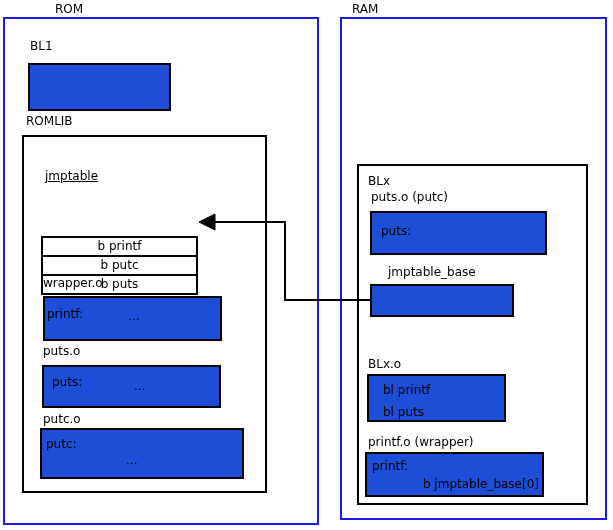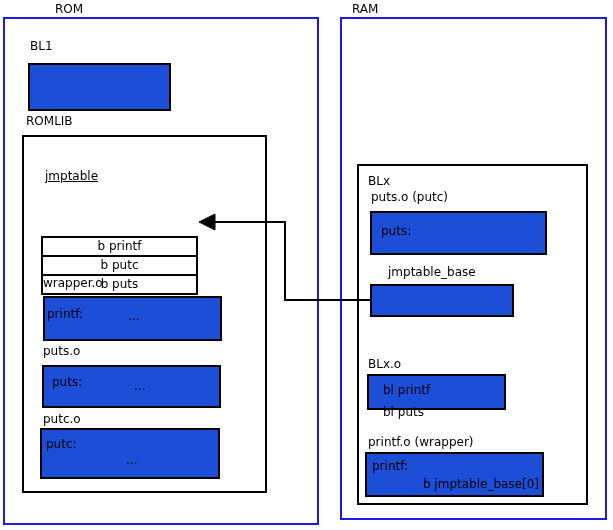--- a/index.html
+++ b/index.html
@@ -86,41 +86,41 @@
     <span class="inner-text" style="left:83px;top:11px;">...</span>
   </div>
 
   <div class="lbl" style="left:43px;top:344px;">puts.o</div>
   <div class="box" style="left:42px;top:365px;width:179px;height:43px;">
     <span class="inner-text" style="left:8px;top:8px;">puts:</span>
     <span class="inner-text" style="left:90px;top:12px;">...</span>
   </div>
 
   <div class="lbl" style="left:43px;top:412px;text-align:right;">putc.o</div>
-  <div class="box" style="left:40px;top:428px;width:180px;height:51px;">
+  <div class="box" style="left:40px;top:428px;width:204px;height:51px;">
     <span class="inner-text" style="left:4px;top:7px;">putc:</span>
     <span class="inner-text" style="left:84px;top:23px;">...</span>
   </div>
 
   <div class="lbl" style="left:352px;top:2px;">RAM</div>
   <div class="frame" style="left:340px;top:17px;width:267px;height:503px;"></div>
 
   <div class="box transparent" style="left:357px;top:164px;width:231px;height:341px;"></div>
   <div class="lbl" style="left:368px;top:174px;">BLx</div>
 
   <div class="lbl" style="left:371px;top:190px;">puts.o (putc)</div>
   <div class="box" style="left:370px;top:211px;width:177px;height:44px;">
     <span class="inner-text" style="left:9px;top:11px;">puts:</span>
   </div>
 
   <div class="lbl" style="left:388px;top:265px;">jmptable_base</div>
   <div class="box" style="left:370px;top:284px;width:144px;height:33px;"></div>
 
   <div class="lbl" style="left:368px;top:357px;">BLx.o</div>
-  <div class="box" style="left:367px;top:374px;width:139px;height:36px;">
+  <div class="box" style="left:367px;top:374px;width:139px;height:48px;">
     <span class="inner-text" style="left:14px;top:7px;">bl printf</span>
     <span class="inner-text" style="left:14px;top:21px;margin-top:8px;">bl puts</span>
   </div>
 
   <div class="lbl" style="left:368px;top:435px;">printf.o (wrapper)</div>
   <div class="box" style="left:365px;top:452px;width:179px;height:45px;">
     <span class="inner-text" style="left:5px;top:5px;">printf:</span>
     <span class="inner-text" style="right:3px;bottom:4px;">b jmptable_base[0]</span>
   </div>
 

